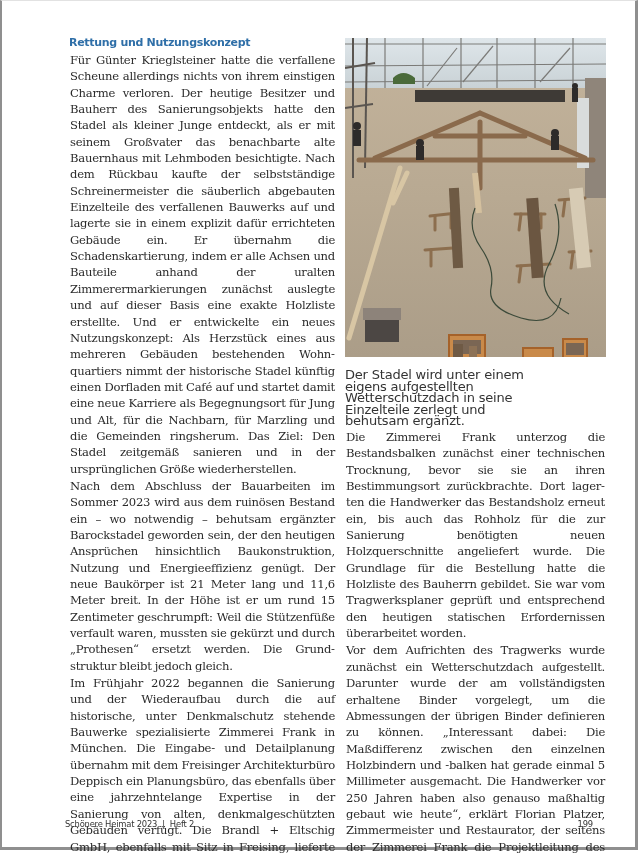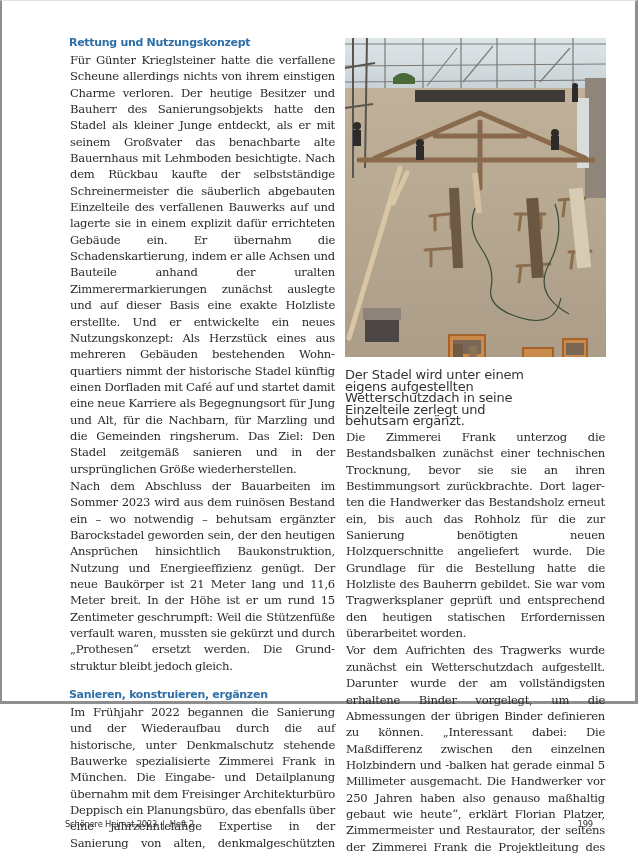--- a/index.html
+++ b/index.html
@@ -10,21 +10,21 @@
     body {
       width: 641px;
       height: 853px;
       position: relative;
       overflow: hidden;
     }
     .page {
       position: absolute;
       left: 0; top: 0;
       width: 638px;
-      height: 704px;
+      height: 850px;
       background: #ffffff;
       border-left: 2px solid #8f8f8f;
       border-right: 3px solid #8f8f8f;
       border-bottom: 3px solid #8f8f8f;
       border-top: 1px solid #e2e2e2;
       box-sizing: border-box;
     }
     .col {
       position: absolute;
       font-family: "DejaVu Serif", "Liberation Serif", serif;
@@ -102,21 +102,20 @@
   </style>
 </head>
 <body>
 
 <div class="page">
 
   <div class="col col-left">
     <h2>Rettung und Nutzungskonzept</h2>
     <p>Für Günter Krieglsteiner hatte die verfallene Scheune allerdings nichts von ihrem einstigen Charme verlo­ren. Der heutige Besitzer und Bauherr des Sanierungs­objekts hatte den Stadel als kleiner Junge entdeckt, als er mit seinem Großvater das benachbarte alte Bauern­haus mit Lehmboden besichtigte. Nach dem Rückbau kaufte der selbstständige Schreinermeister die säuber­lich abgebauten Einzelteile des verfallenen Bauwerks auf und lagerte sie in einem explizit dafür errichteten Gebäude ein. Er übernahm die Schadenskartierung, indem er alle Achsen und Bauteile anhand der uralten Zimmerermarkierungen zunächst auslegte und auf dieser Basis eine exakte Holzliste erstellte. Und er ent­wickelte ein neues Nutzungskonzept: Als Herzstück eines aus mehreren Gebäuden bestehenden Wohn­quartiers nimmt der historische Stadel künftig einen Dorfladen mit Café auf und startet damit eine neue Karriere als Begegnungsort für Jung und Alt, für die Nachbarn, für Marzling und die Gemeinden ringshe­rum. Das Ziel: Den Stadel zeitgemäß sanieren und in der ursprünglichen Größe wiederherstellen.</p>
     <p>Nach dem Abschluss der Bauarbeiten im Sommer 2023 wird aus dem ruinösen Bestand ein – wo notwendig – behutsam ergänzter Barockstadel geworden sein, der den heutigen Ansprüchen hinsichtlich Baukonstruk­tion, Nutzung und Energieeffizienz genügt. Der neue Baukörper ist 21 Meter lang und 11,6 Meter breit. In der Höhe ist er um rund 15 Zentimeter geschrumpft: Weil die Stützenfüße verfault waren, mussten sie gekürzt und durch „Prothesen“ ersetzt werden. Die Grund­struktur bleibt jedoch gleich.</p>
-    <h2 class="spaced">Sanieren, konstruieren, ergänzen</h2>
     <p>Im Frühjahr 2022 begannen die Sanierung und der Wiederaufbau durch die auf historische, unter Denk­malschutz stehende Bauwerke spezialisierte Zimmerei Frank in München. Die Eingabe- und Detailplanung übernahm mit dem Freisinger Architekturbüro Dep­pisch ein Planungsbüro, das ebenfalls über eine jahr­zehntelange Expertise in der Sanierung von alten, denkmalgeschützten Gebäuden verfügt. Die Brandl + Eltschig GmbH, ebenfalls mit Sitz in Freising, lieferte die Tragwerksplanung. Als Vorlage dienten historische Fotos sowie die Aufnahmen, das Aufmaß und die Befunduntersuchung, die im Zuge des kontrollierten Abbaus erstellt wurden. Die Details der Sanierungs­maßnahme entwarfen die Planer sowie Schreiner­meister Krieglsteiner teilweise direkt vor Ort.</p>
   </div>
 
   <div class="photo">
     <svg width="261" height="319" viewBox="0 0 261 319" xmlns="http://www.w3.org/2000/svg">
       <defs>
         <linearGradient id="sky" x1="0" y1="0" x2="0" y2="1">
           <stop offset="0" stop-color="#dfe6ea"></stop>
           <stop offset="1" stop-color="#c9d2d6"></stop>
         </linearGradient>

